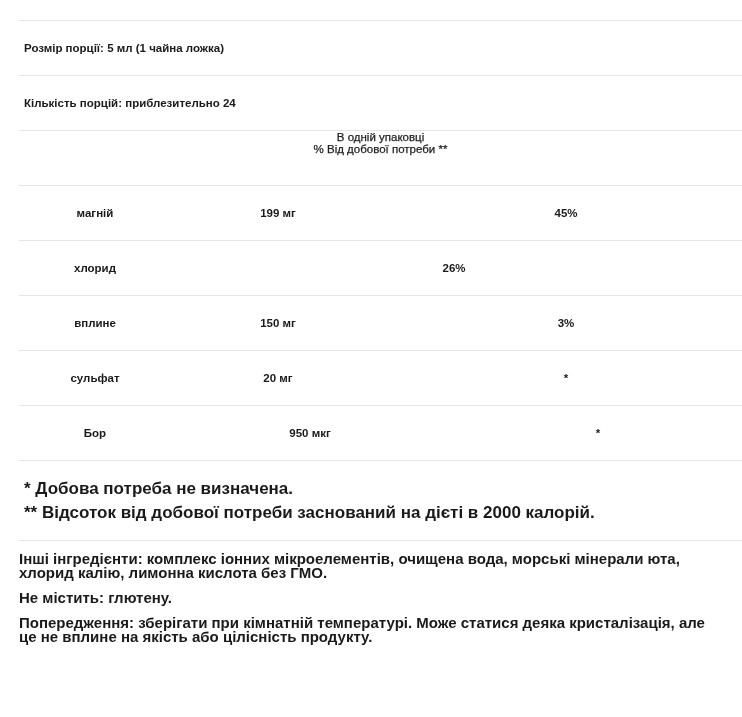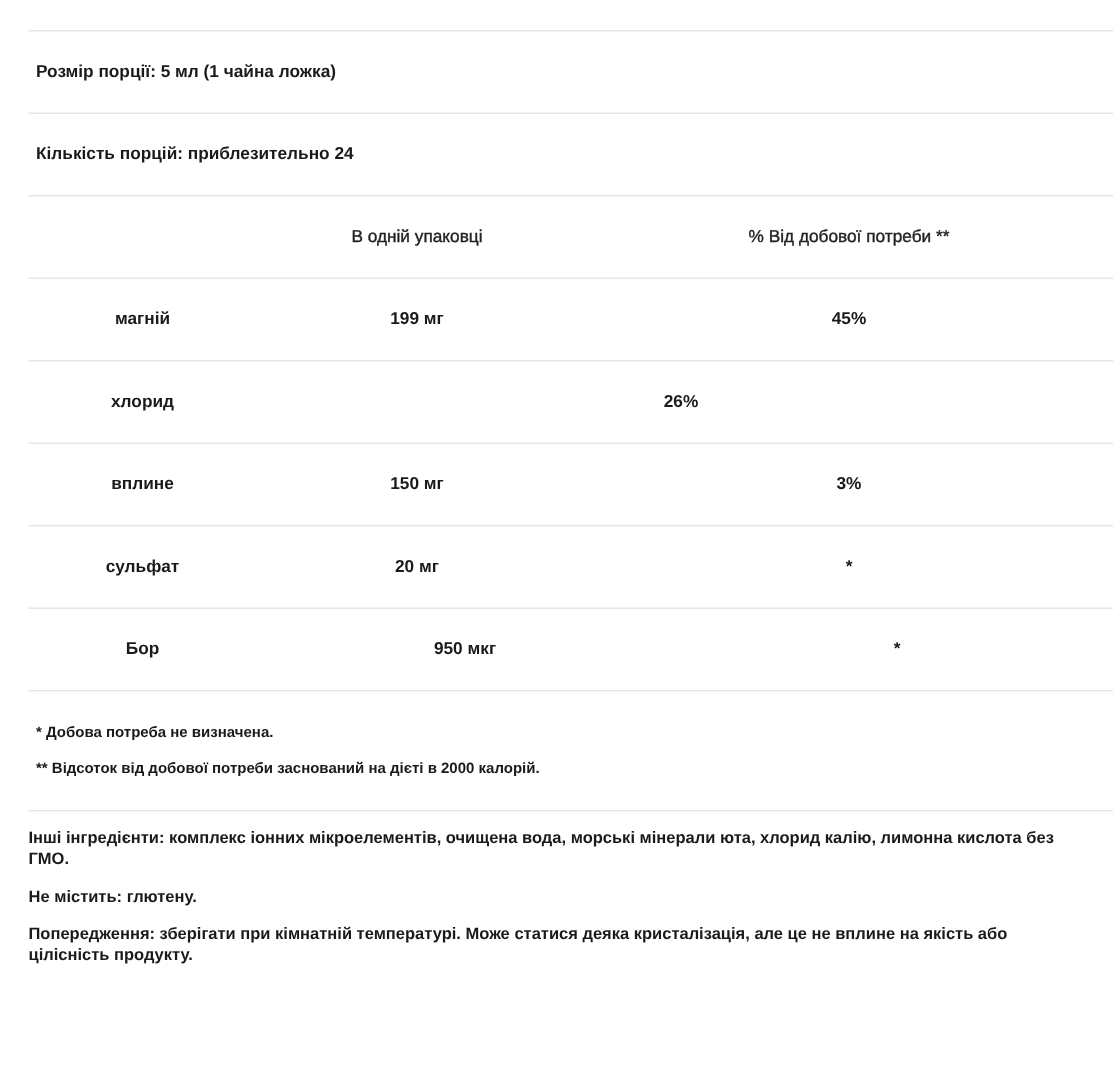--- a/index.html
+++ b/index.html
@@ -28,35 +28,35 @@
       align-items: center;
       font-size: 11.5px;
       font-weight: bold;
       box-sizing: content-box;
       text-align: center;
     }
     .row .c1 { width: 147px; padding-left: 5px; box-sizing: border-box; }
     .row .c2 { width: 224px; }
     .row .c3 { flex: 1; }
     .row.full .c1 { width: auto; }
-    .row.header { font-weight: 600; color: #222; }
+    .row.header { font-weight: 600; color: #222; flex-direction: column; }
     .row.header .c1, .row.header .c2, .row.header .c3 { font-weight: normal; -webkit-text-stroke: 0.25px #222; }
     .row.last { border-bottom: 1px solid #e6e6e6; gap: 32px; }
     .footnotes {
       padding-top: 21px;
       padding-left: 5px;
       height: 58px;
-      font-size: 10px;
+      font-size: 17px;
       font-weight: bold;
       border-bottom: 1px solid #e6e6e6;
     }
     .footnotes p { margin: 0 0 11px 0; line-height: 13px; }
     .notes {
       padding-top: 11px;
-      font-size: 11px;
+      font-size: 15px;
       font-weight: bold;
     }
     .notes p { margin: 0 0 11px 0; line-height: 14px; width: 700px; }
   </style>
 </head>
 <body>
 
 <div class="wrap">
   <div class="row full">
     <span class="c1">Розмір порції: 5 мл (1 чайна ложка)</span>

